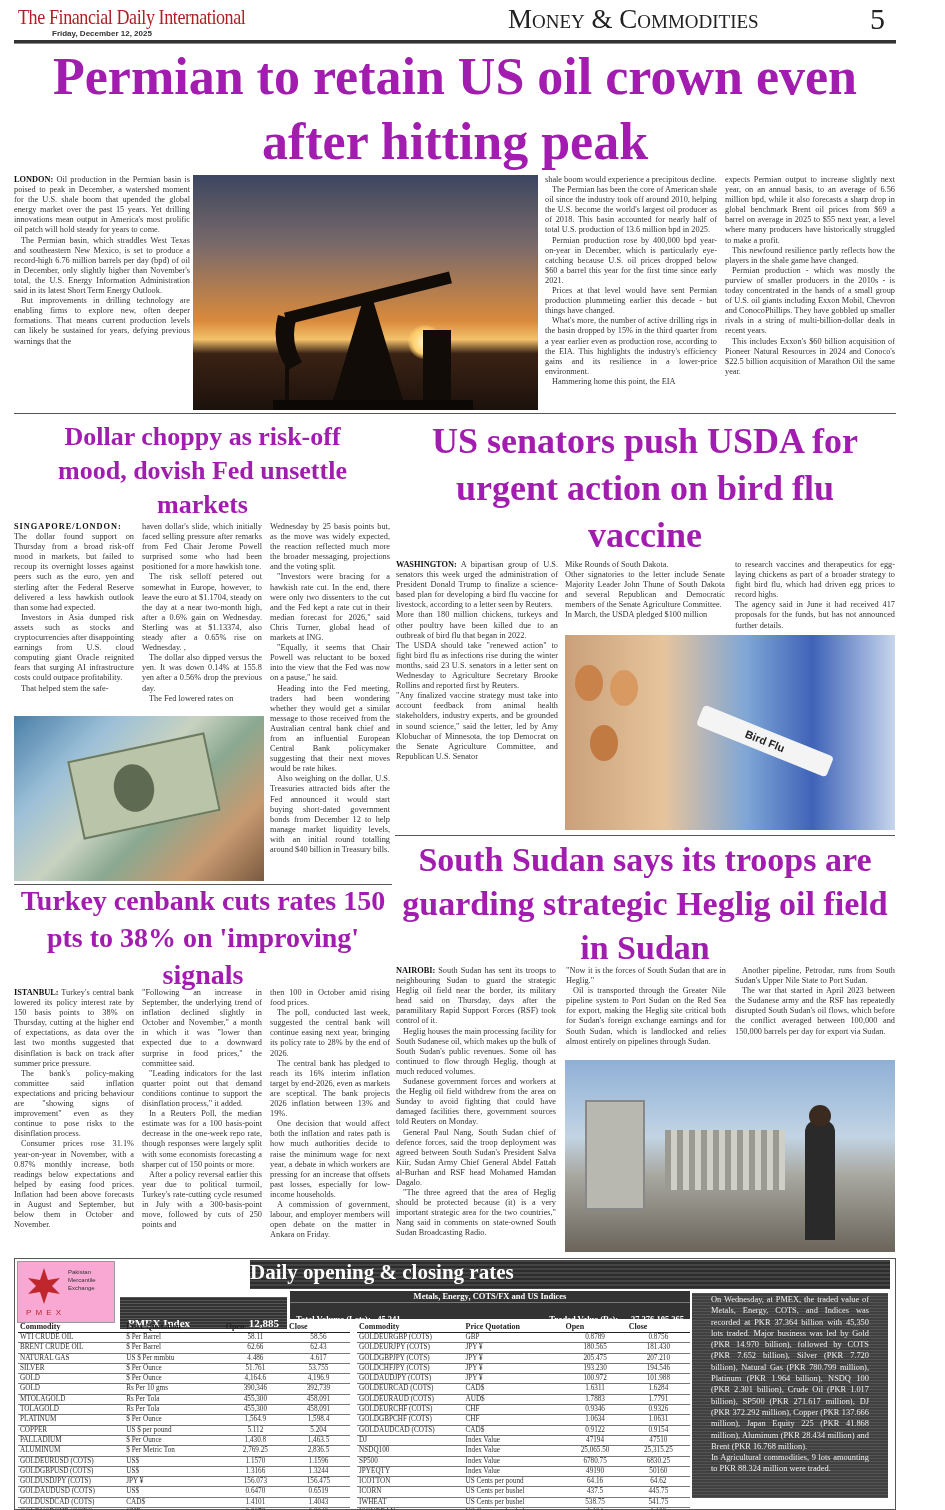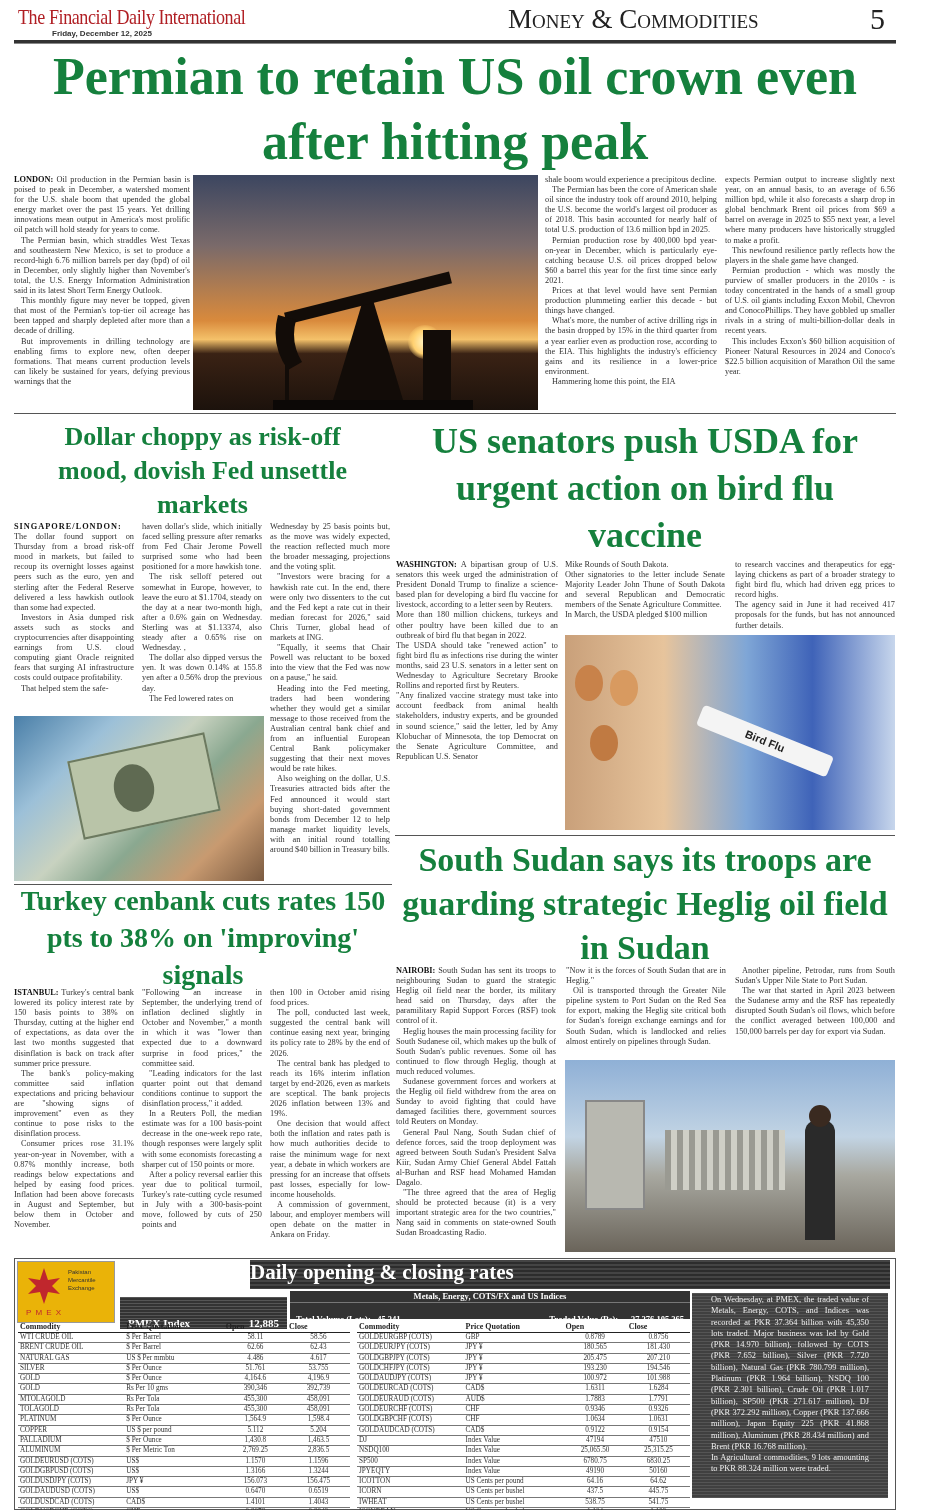--- a/index.html
+++ b/index.html
@@ -3,38 +3,38 @@
 <meta charset="utf-8">
 <style>
 *{box-sizing:border-box;margin:0;padding:0}
 body{width:945px;height:1510px;background:#fff;font-family:"Liberation Serif",serif;color:#222;position:relative;overflow:hidden}
 .abs{position:absolute}
 .masthead-name{left:18px;top:4px;font-family:"Liberation Serif",serif;font-size:22px;color:#b01e23;transform:scaleX(0.82);transform-origin:left;letter-spacing:-0.5px}
 .masthead-date{left:52px;top:29px;font-family:"Liberation Sans",sans-serif;font-size:8px;font-weight:bold;color:#333}
 .section-title{left:508px;top:4px;font-size:27px;font-variant:small-caps;color:#222}
 .page-num{left:870px;top:2px;font-size:30px;color:#222}
 .rule{left:14px;top:40px;width:882px;height:4px;background:#333;border-bottom:1px solid #888}
-.headline{text-align:center;font-weight:bold;color:#15803d}
+.headline{text-align:center;font-weight:bold;color:#a21caf}
 .h1{left:14px;top:44px;width:882px;font-size:52px;line-height:65px}
 .h2{font-size:26px;line-height:34px}
 .h3{font-size:36px;line-height:47px}
 .col{font-size:8.3px;line-height:10.1px;text-align:justify;color:#333}
 .col p{text-indent:7px}
 .col p.first{text-indent:0}
 .dateline{font-weight:bold;color:#111}
 .photo{overflow:hidden}
 .oil-photo{left:193px;top:175px;width:345px;height:235px;background:linear-gradient(180deg,#3c4660 0%,#7a6a6a 30%,#d98a3c 62%,#f4c16a 70%,#3a2214 76%,#1c120c 100%)}
 .sun{position:absolute;left:215px;top:150px;width:34px;height:34px;border-radius:50%;background:radial-gradient(circle,#fff6c8 0%,#ffd070 50%,rgba(255,180,80,0) 75%)}
 .pumpjack{position:absolute;left:80px;top:45px}
 .money-photo{left:14px;top:716px;width:250px;height:165px;background:linear-gradient(135deg,#4a7fa8 0%,#9cc0d8 25%,#c8d2c0 45%,#8aa890 60%,#c89a70 80%,#7a5a40 100%)}
 .bird-photo{left:565px;top:635px;width:330px;height:195px;background:linear-gradient(90deg,#c9a07a 0%,#e7c49c 30%,#7fa6d6 55%,#3f63b8 75%,#c7d6ec 100%)}
 .oilfield-photo{left:565px;top:1060px;width:330px;height:192px;background:linear-gradient(180deg,#8fb0d6 0%,#c2d4e4 40%,#a8a8a0 60%,#6a645a 100%)}
 .rates{left:14px;top:1258px;width:882px;height:252px;border:1px solid #555}
 .rates-banner{left:250px;top:1260px;width:640px;height:29px;background:repeating-linear-gradient(180deg,#444 0 2px,#2c2c2c 2px 4px);color:#fff;font-size:21px;text-align:left;line-height:25px;font-weight:bold}
-.logo-box{left:17px;top:1261px;width:98px;height:62px;background:#eab308;border:1px solid #999}
+.logo-box{left:17px;top:1261px;width:98px;height:62px;background:#f9a8d4;border:1px solid #999}
 .pmex-bar{left:120px;top:1297px;width:167px;height:20px;background:repeating-linear-gradient(180deg,#555 0 1px,#333 1px 3px);color:#fff;font-size:11px;font-weight:bold;line-height:20px;padding:16px 8px;display:flex;justify-content:space-between}
 .metals-bar{left:290px;top:1291px;width:400px;height:28px;background:#333;color:#fff;font-size:8.5px;font-weight:bold}
 .metals-bar .top{text-align:center;line-height:11px}
 .metals-bar .bot{display:flex;justify-content:space-between;padding:9px 6px;line-height:15px;border-top:1px solid #777}
 table.rt{border-collapse:collapse;font-size:7.2px;width:100%}
 table.rt th{text-align:left;font-weight:bold;border-bottom:1px solid #222;font-size:8px;padding:0 2px;line-height:10px}
 table.rt td{padding:0 2px;line-height:9.3px;border-bottom:1px solid #777;color:#333}
 table.rt td.num{text-align:center}
 .tbl-left{left:18px;top:1322px;width:332px}
 .tbl-right{left:357px;top:1322px;width:333px}
@@ -47,21 +47,20 @@
 <div class="abs masthead-name">The Financial Daily International</div>
 <div class="abs masthead-date">Friday, December 12, 2025</div>
 <div class="abs section-title">Money &amp; Commodities</div>
 <div class="abs page-num">5</div>
 <div class="abs rule"></div>
 
 <div class="abs headline h1">Permian to retain US oil crown even after hitting peak</div>
 <div class="abs col" style="left:14px;top:175px;width:176px">
   <p class="first"><span class="dateline">LONDON:</span> <span>Oil production in the Permian basin is poised to peak in December, a watershed moment for the U.S. shale boom that upended the global energy market over the past 15 years. Yet drilling innovations mean output in America's most prolific oil patch will hold steady for years to come.</span></p>
   <p>The Permian basin, which straddles West Texas and southeastern New Mexico, is set to produce a record-high 6.76 million barrels per day (bpd) of oil in December, only slightly higher than November's total, the U.S. Energy Information Administration said in its latest Short Term Energy Outlook.</p>
-  <p>This monthly figure may never be topped, given that most of the Permian's top-tier oil acreage has been tapped and sharply depleted after more than a decade of drilling.</p>
   <p>But improvements in drilling technology are enabling firms to explore new, often deeper formations. That means current production levels can likely be sustained for years, defying previous warnings that the</p>
 </div>
 <div class="abs photo oil-photo">
   <div class="sun"></div>
   <svg class="pumpjack" width="200" height="190" viewBox="0 0 200 190">
     <polygon points="60,180 90,80 100,80 130,180" fill="#120c08"></polygon>
     <rect x="10" y="72" width="170" height="12" transform="rotate(-14 95 78)" fill="#120c08"></rect>
     <path d="M5,95 q-8,30 10,55 l14,-8 q-12,-20 -6,-42z" fill="#120c08"></path>
     <rect x="12" y="130" width="4" height="55" fill="#120c08"></rect>
     <rect x="150" y="110" width="28" height="70" fill="#120c08"></rect>

